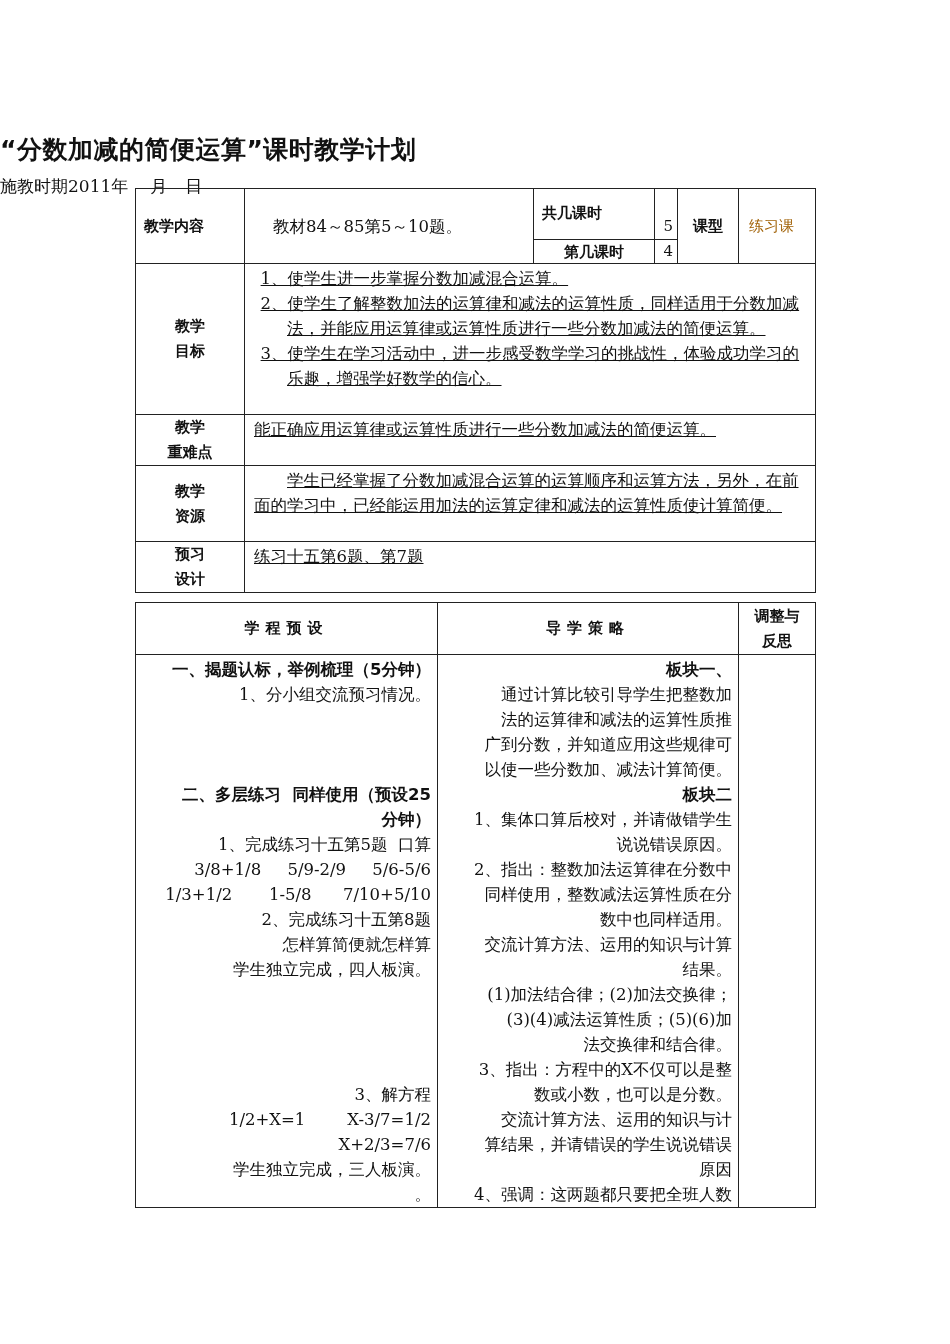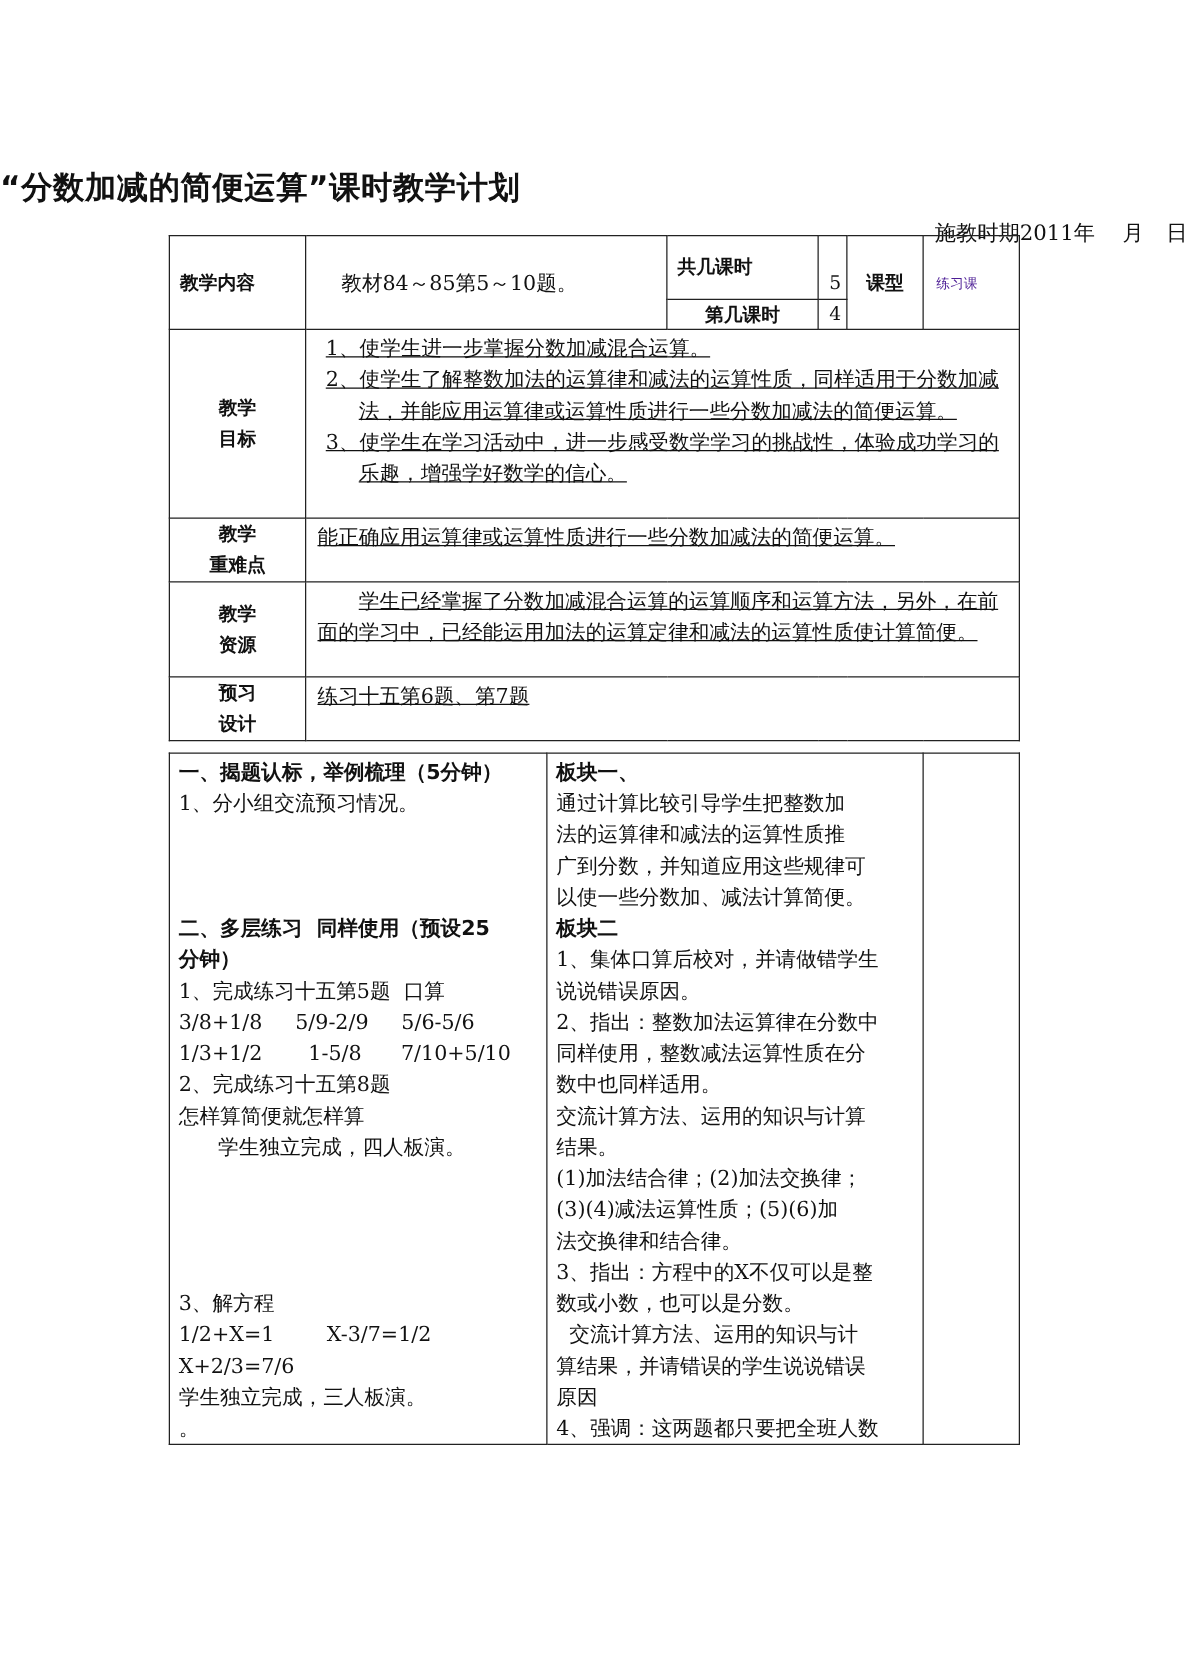--- a/index.html
+++ b/index.html
@@ -1,34 +1,34 @@
 <!DOCTYPE html>
 <html><head>
 <meta charset="utf-8">
 <style>
   html, body { margin: 0; padding: 0; background: #ffffff; }
   body { width: 950px; height: 1344px; position: relative; font-family: "DejaVu Serif", "Liberation Serif", serif; color: #111; overflow: hidden; }
   .title { position: absolute; top: 133px; left: 0; width: 950px; text-align: left; font-family: "DejaVu Sans", "Liberation Sans", sans-serif; font-size: 25px; font-weight: bold; letter-spacing: 0.5px; }
-  .subtitle { position: absolute; top: 175px; left: 0; width: 950px; text-align: right; font-size: 17px; }
+  .subtitle { position: absolute; top: 175px; left: 0; width: 950px; text-align: left; font-size: 17px; }
   .subtitle span { display: inline-block; }
   table { position: absolute; border-collapse: collapse; table-layout: fixed; }
   td { border: 1px solid #222; padding: 0; vertical-align: top; font-size: 16.5px; line-height: 25px; }
   .t1 { left: 135px; top: 188px; width: 680px; border-radius: 22px; }
   .t2 { left: 135px; top: 602px; width: 680px; }
   .lbl { text-align: center; vertical-align: middle; font-family: "DejaVu Sans", "Liberation Sans", sans-serif; font-weight: bold; font-size: 15px; line-height: 25px; }
   .lbl-left { text-align: left; padding-left: 8px; }
   .num { text-align: right; padding-right: 4px; font-size: 15px; }
   .content { padding: 2px 1px 2px 9px; text-decoration: underline; }
   .indent-hang { padding-left: 2em; text-indent: -1.6em; }
   .indent-first { text-indent: 2em; }
   .bold-sans { font-family: "DejaVu Sans", "Liberation Sans", sans-serif; font-weight: bold; }
   .hdr { text-align: center; vertical-align: middle; font-family: "DejaVu Sans", "Liberation Sans", sans-serif; font-weight: bold; font-size: 15px; letter-spacing: 6px; }
   .hdr-narrow { letter-spacing: 0; line-height: 25px; }
   .col { padding: 2px 6px 0 7px; }
-  .line { white-space: nowrap; display: block; min-height: 25px; }
+  .line { white-space: nowrap; display: block; min-height: 25px; text-align: right; }
   .mono-math { white-space: pre; }
 </style>
 </head>
 <body>
 
 <div class="title">“分数加减的简便运算”课时教学计划</div>
 <div class="subtitle">
   <span>施教时期2011年</span><span style="width:22px"></span><span>月</span><span style="width:18px"></span><span>日</span>
 </div>
 
@@ -41,21 +41,21 @@
     <col style="width:61px">
     <col style="width:77px">
   </colgroup>
   <tbody>
       <tr style="height:51px">
     <td rowspan="2" class="lbl lbl-left">教学内容</td>
     <td rowspan="2" style="vertical-align:middle; padding-left:28px;">教材84～85第5～10题。</td>
     <td class="lbl lbl-left" style="vertical-align:top; padding-top:12px;">共几课时</td>
     <td class="num" style="vertical-align:bottom;">5</td>
     <td rowspan="2" class="lbl">课型</td>
-    <td rowspan="2" style="vertical-align:middle; padding-left:10px; font-size:11px; color:#4c1d95;">练习课</td>
+    <td rowspan="2" style="vertical-align:middle; padding-left:10px; font-size:15px; color:#a16207;">练习课</td>
   </tr>
   <tr style="height:24px">
     <td class="lbl" style="line-height:22px;">第几课时</td>
     <td class="num" style="line-height:22px;">4</td>
   </tr>
   <tr style="height:151px">
     <td class="lbl">
       <div>教学</div>
       <div>目标</div>
     </td>
@@ -89,20 +89,28 @@
 </tbody>
   </table>
 
 <table class="t2">
   <colgroup>
     <col style="width:302px">
     <col style="width:301px">
     <col style="width:77px">
   </colgroup>
   <tbody>
+      <tr style="height:52px">
+    <td class="hdr">学程预设</td>
+    <td class="hdr">导学策略</td>
+    <td class="hdr hdr-narrow">
+      <div>调整与</div>
+      <div>反思</div>
+    </td>
+  </tr>
   <tr style="height:547px">
     <td class="col" id="process-col">
           <span class="line mono-math bold-sans">一、揭题认标，举例梳理（5分钟）</span>
           <span class="line mono-math">1、分小组交流预习情况。</span>
           <span class="line mono-math"></span>
           <span class="line mono-math"></span>
           <span class="line mono-math"></span>
           <span class="line mono-math bold-sans">二、多层练习  同样使用（预设25</span>
           <span class="line mono-math bold-sans">分钟）</span>
           <span class="line mono-math">1、完成练习十五第5题  口算</span>

